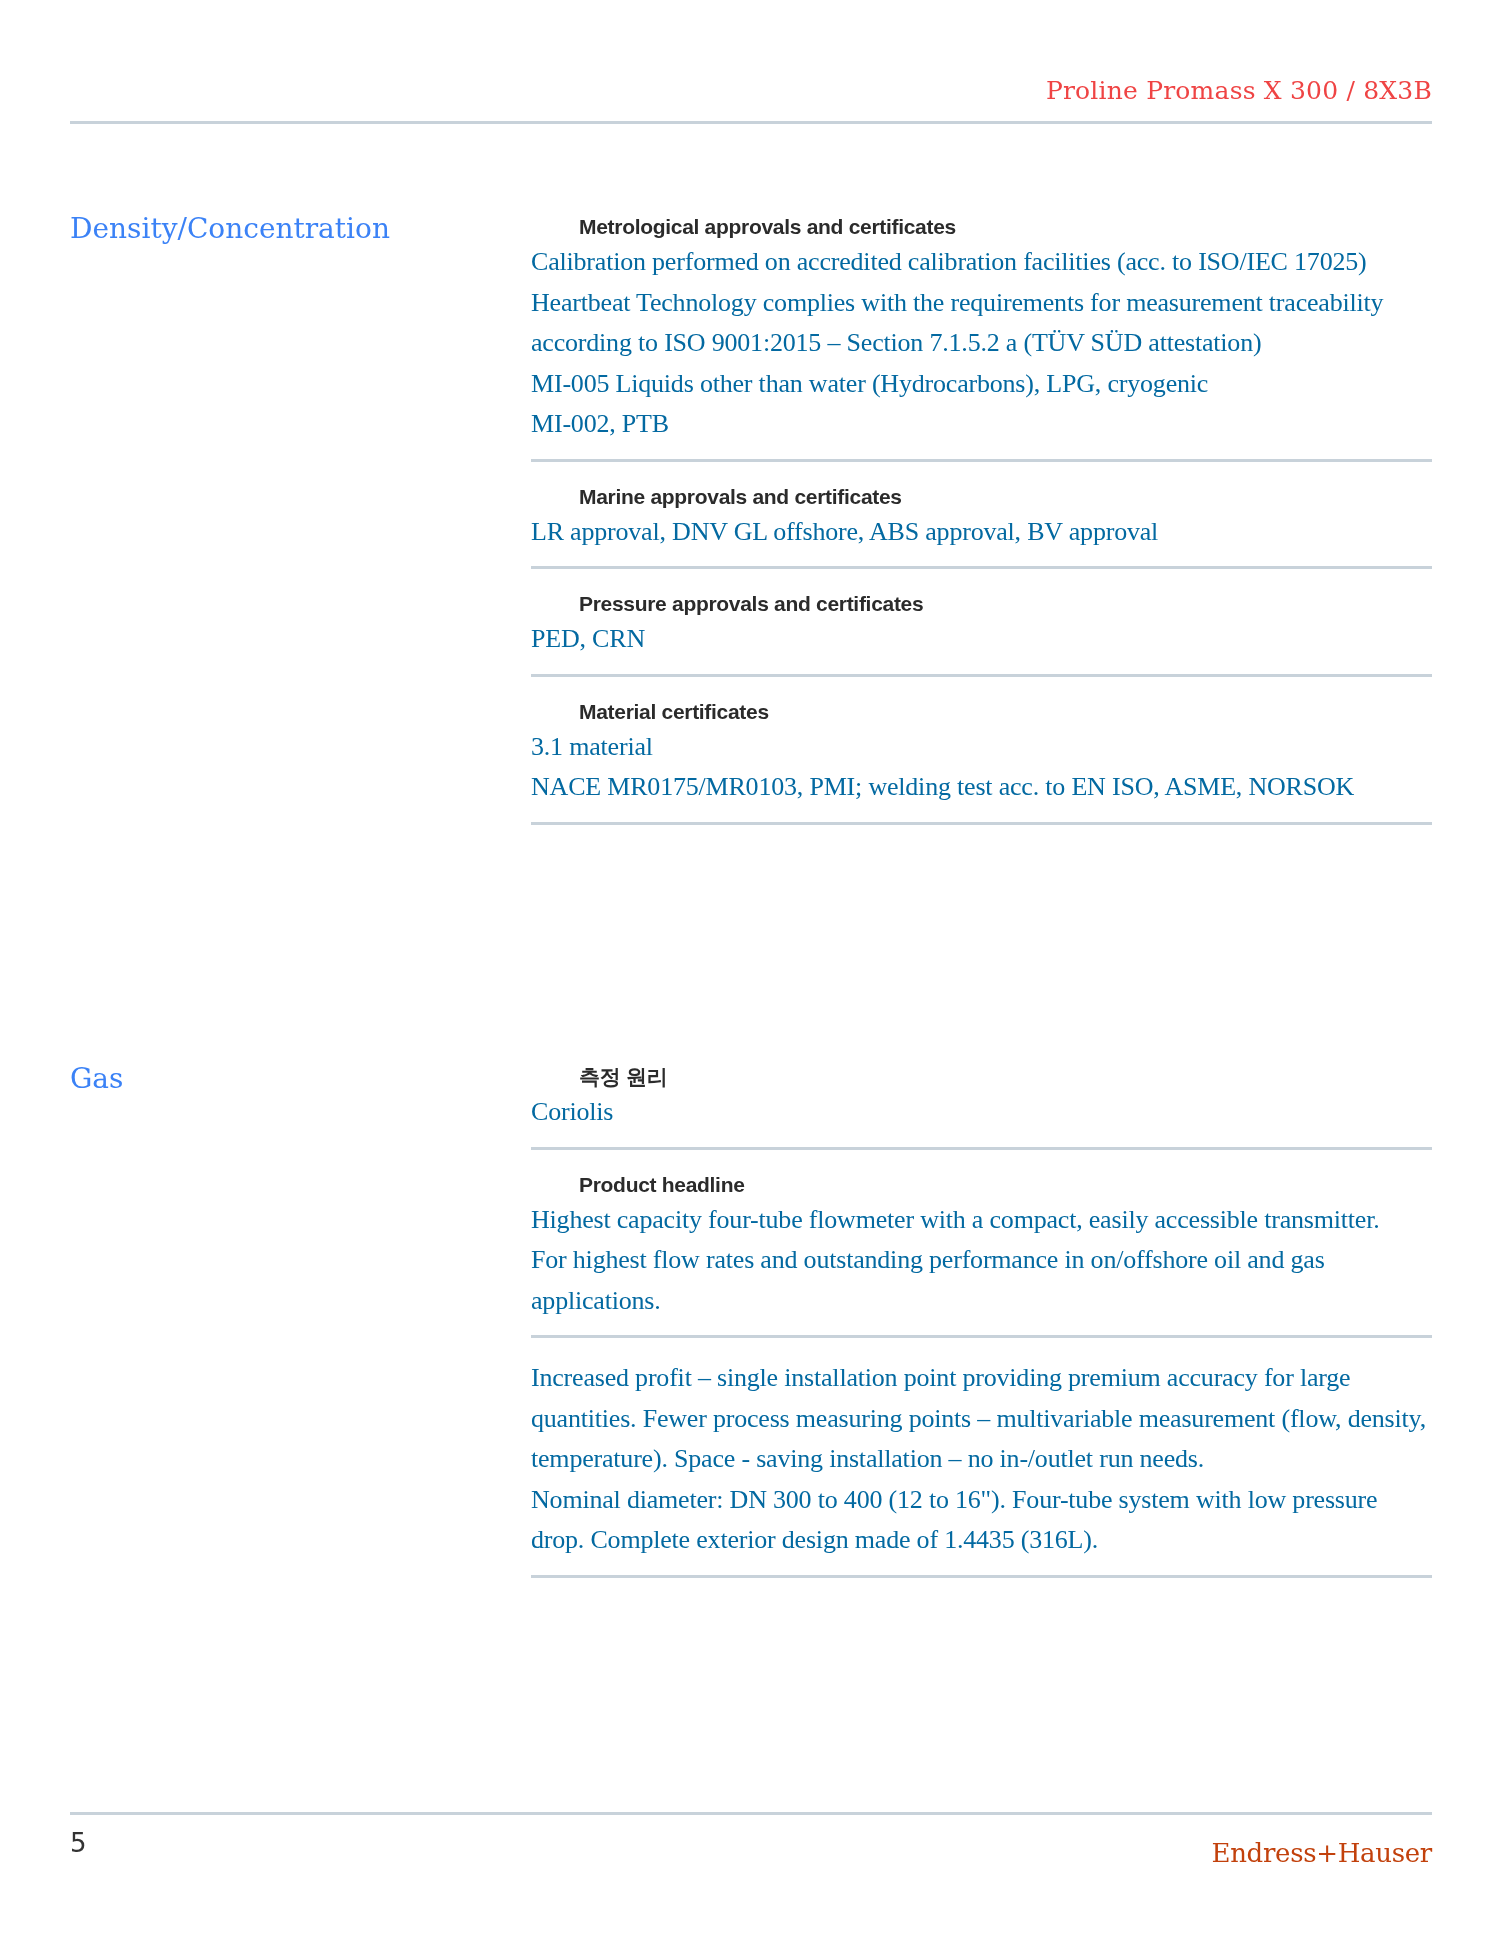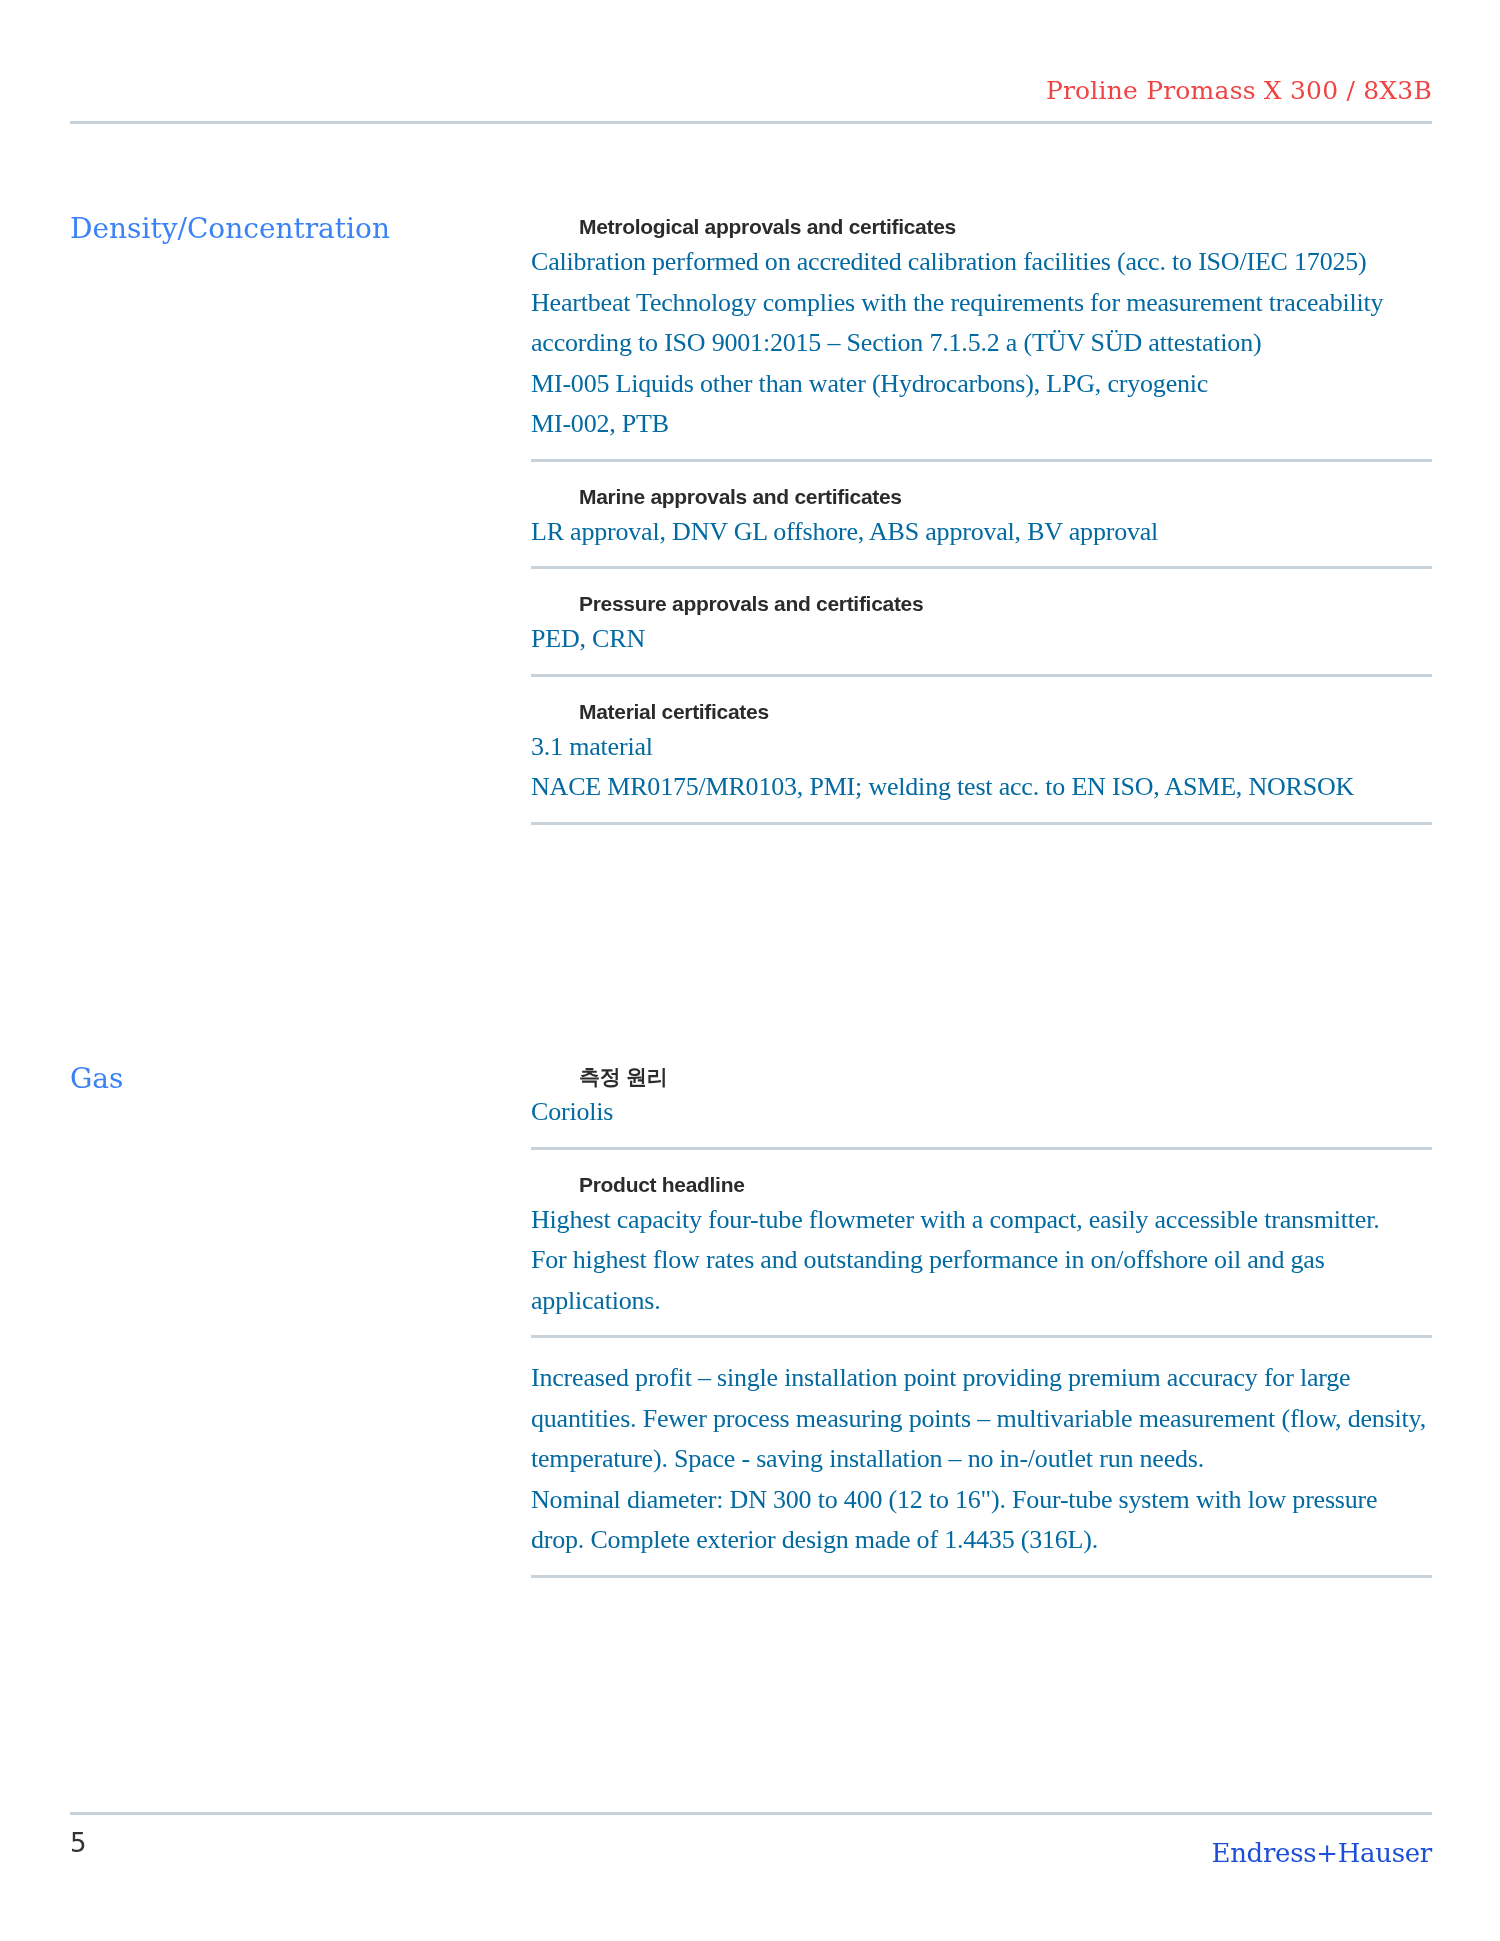--- a/index.html
+++ b/index.html
@@ -8,21 +8,21 @@
     .rule { position: absolute; left: 70px; width: 1362px; height: 3px; background: #c8d2da; }
     .rule.top { top: 121px; }
     .rule.bottom { top: 1812px; }
     .section { position: absolute; left: 0; width: 1500px; }
     .section-title { position: absolute; left: 70px; font-family: "DejaVu Serif", serif; font-size: 28px; color: #3b82f6; }
     .items { position: absolute; left: 531px; width: 901px; }
     .item { border-bottom: 3px solid #c8d2da; padding-bottom: 14px; margin-bottom: 20px; }
     .item-label { font-family: "Liberation Sans", sans-serif; font-weight: bold; font-size: 21px; color: #2b2b2b; line-height: 30px; letter-spacing: -0.3px; margin-left: 48px; }
     .item-line { font-family: Liberation Serif, serif; font-size: 26px; color: #0369a1; line-height: 40.5px; letter-spacing: -0.2px; }
     .page-number { position: absolute; left: 70px; top: 1828px; font-family: "DejaVu Sans", sans-serif; font-size: 26px; color: #333333; }
-    .brand { position: absolute; right: 68px; top: 1838px; font-family: "DejaVu Serif", serif; font-size: 26px; color: #1d4ed8; letter-spacing: -0.3px; }
+    .brand { position: absolute; right: 68px; top: 1838px; font-family: "DejaVu Serif", serif; font-size: 26px; color: #c2410c; letter-spacing: -0.3px; }
   </style>
 </head>
 <body>
 
 <div>
   <div class="header-title">Proline Promass X 300 / 8X3B</div>
 </div>
 <div class="rule top"></div>
 
 <div class="section" style="top:0;">

